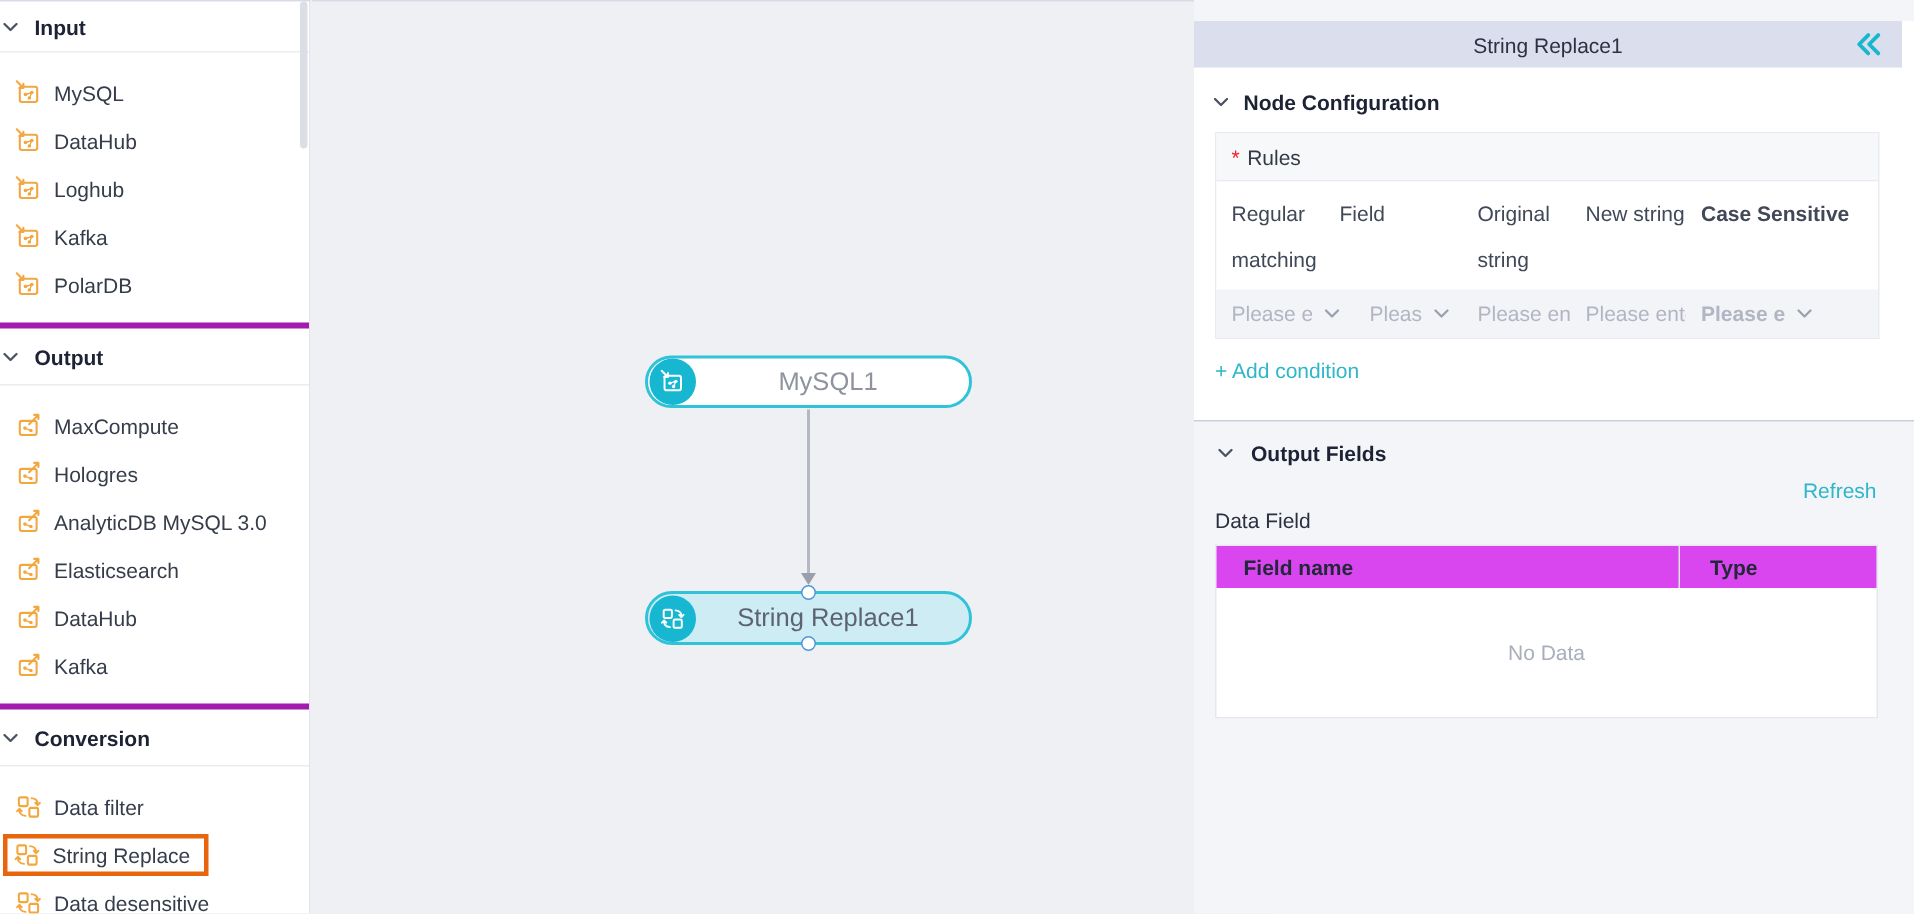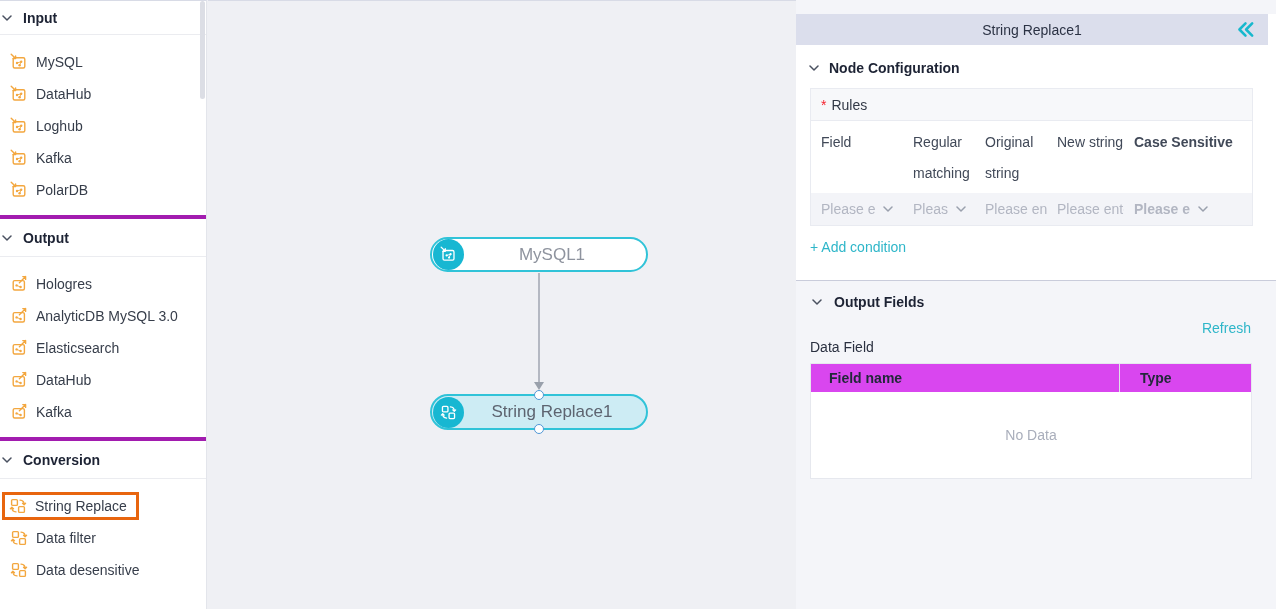--- a/index.html
+++ b/index.html
@@ -162,20 +162,26 @@
     <svg class="sec-chev">
         <use href="#i-chev-down"></use>
       </svg>
     <span>Output</span>
   </div>
   <div class="sec-items">
     <div class="item">
       <svg class="oicon">
           <use href="#i-output"></use>
         </svg>
+      <span>MaxCompute</span>
+    </div>
+    <div class="item">
+      <svg class="oicon">
+          <use href="#i-output"></use>
+        </svg>
       <span>Hologres</span>
     </div>
     <div class="item">
       <svg class="oicon">
           <use href="#i-output"></use>
         </svg>
       <span>AnalyticDB MySQL 3.0</span>
     </div>
     <div class="item">
       <svg class="oicon">
@@ -197,38 +203,38 @@
     </div>
   </div>
 
   <div class="sec-header mid">
     <svg class="sec-chev">
         <use href="#i-chev-down"></use>
       </svg>
     <span>Conversion</span>
   </div>
   <div class="sec-items">
+    <div class="item">
+      <svg class="oicon">
+          <use href="#i-swap"></use>
+        </svg>
+      <span>Data filter</span>
+    </div>
     <div class="item item-hl">
       <span class="hl-box">
         <svg class="oicon">
             <use href="#i-swap"></use>
           </svg>
         <span>String Replace</span>
       </span>
     </div>
     <div class="item">
       <svg class="oicon">
           <use href="#i-swap"></use>
         </svg>
-      <span>Data filter</span>
-    </div>
-    <div class="item">
-      <svg class="oicon">
-          <use href="#i-swap"></use>
-        </svg>
       <span>Data desensitive</span>
     </div>
   </div>
 
   <div class="scroll-thumb"></div>
 </div>
 
 <div class="canvas">
 
   <div class="edge-line"></div>
@@ -271,22 +277,22 @@
         </svg>
       <span>Node Configuration</span>
     </div>
 
     <div class="rules-card">
       <div class="rules-label-row">
         <span class="req">*</span>
         <span>Rules</span>
       </div>
       <div class="rules-cols">
+        <div class="rc rc1">Regular matching</div>
         <div class="rc rc0">Field</div>
-        <div class="rc rc1">Regular matching</div>
         <div class="rc rc2">Original string</div>
         <div class="rc rc3">New string</div>
         <div class="rc rc4">Case Sensitive</div>
       </div>
       <div class="rules-controls">
         <div class="ctrl rc0">
           <span class="txt">Please e</span>
           <svg class="ctrl-chev">
               <use href="#i-chev-down"></use>
             </svg>

